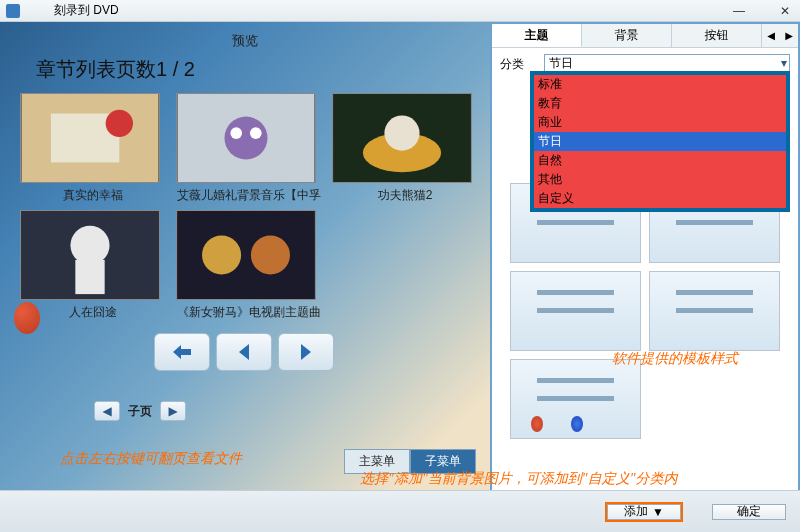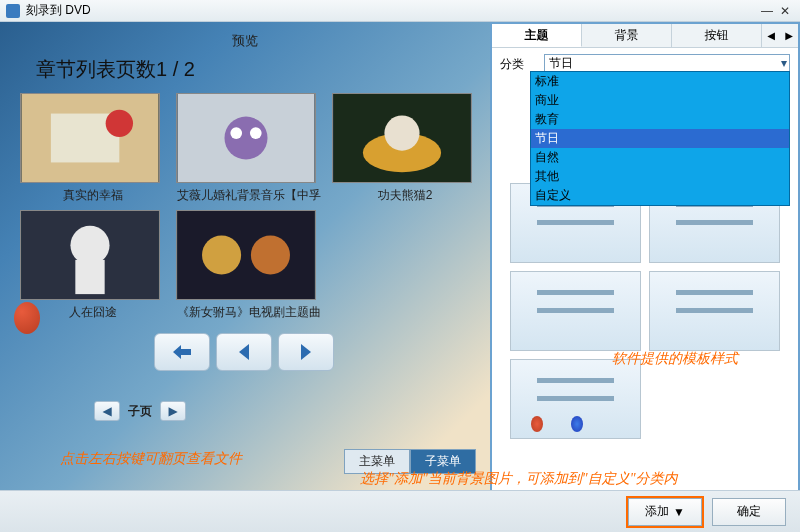--- a/index.html
+++ b/index.html
@@ -1,17 +1,17 @@
 <!DOCTYPE html>
 <html><head>
 <meta charset="utf-8">
 <style>
 * { margin: 0; padding: 0; box-sizing: border-box; font-family: "Microsoft YaHei", SimSun, sans-serif; }
 body { width: 800px; height: 532px; background: #e8eef2; position: relative; overflow: hidden; }
-.titlebar { height: 22px; background: linear-gradient(#f5f8fa,#e4ecf0); display: flex; align-items: center; padding: 0 6px; font-size: 12px; border-bottom: 1px solid #c0cfdb; }
+.titlebar { height: 22px; background: linear-gradient(#f5f8fa,#e4ecf0); display: flex; align-items: center; padding: 0 6px; font-size: 12px; border-bottom: 1px solid #c0cfdb; gap: 28px; }
 .titlebar .icon { width: 14px; height: 14px; background: #3a7bbf; border-radius: 2px; margin-right: 6px; }
 .titlebar .spacer { flex: 1; }
 .titlebar .winbtn { width: 18px; height: 14px; display: flex; align-items: center; justify-content: center; font-size: 12px; color: #333; cursor: pointer; }
 .main { display: flex; height: 468px; }
 .left { width: 490px; background: linear-gradient(135deg,#2a5f8f 0%,#4582b5 25%,#76a8c9 55%,#f0e2c7 90%); position: relative; padding: 10px 14px 0 14px; color: #222; }
 .balloon { position: absolute; left: 6px; top: 280px; width: 40px; height: 60px; }
 .balloon::before { content: ""; position: absolute; width: 26px; height: 32px; background: radial-gradient(circle at 30% 30%, #e85b3c, #b93d22); border-radius: 50%; left: 8px; }
 .preview-hdr { text-align: center; font-size: 13px; color: #222; margin-bottom: 6px; }
 .chapter-title { font-size: 20px; color: #111; font-weight: 400; margin: 6px 0 10px 22px; }
 .grid { display: grid; grid-template-columns: repeat(3, 1fr); gap: 6px 10px; padding: 0 6px; }
@@ -31,31 +31,31 @@
 .right { flex: 1; background: #fff; border-left: 2px solid #6ba2d0; border-top: 2px solid #6ba2d0; border-right: 2px solid #6ba2d0; position: relative; }
 .tabbar { display: flex; height: 24px; border-bottom: 1px solid #c5d2db; background: #eef3f6; }
 .tab { flex: 1; text-align: center; font-size: 12px; line-height: 22px; border-right: 1px solid #c5d2db; cursor: pointer; }
 .tab.active { background: #fff; font-weight: bold; border-bottom: 1px solid #fff; }
 .tabnav { width: 18px; display: flex; align-items: center; justify-content: center; font-size: 10px; cursor: pointer; }
 .filterrow { display: flex; padding: 6px 8px 4px 8px; font-size: 12px; align-items: flex-start; }
 .filterrow .lbl { width: 30px; padding-top: 2px; }
 .selectwrap { flex: 1; position: relative; padding-left: 14px; }
 .selectbox { width: 100%; height: 18px; border: 1px solid #7ea6c8; background: #fff; font-size: 12px; padding: 0 4px; line-height: 16px; cursor: pointer; position: relative; }
 .selectbox::after { content: "▾"; position: absolute; right: 2px; top: 0; color: #2b5a86; }
-.dropdown { position: absolute; top: 17px; left: 0; right: 0; background: #0ea5e9; border: 1px solid #0369a1; z-index: 10; }
+.dropdown { position: absolute; top: 17px; left: 0; right: 0; background: #ef4444; border: 4px solid #0369a1; z-index: 10; }
 .dropdown div { font-size: 12px; padding: 1px 4px; cursor: pointer; }
 .dropdown div.sel { background: #2b6bd1; color: #fff; }
 .tplgrid { display: grid; grid-template-columns: 1fr 1fr; gap: 8px; padding: 106px 18px 8px 18px; }
 .tpl { height: 80px; border: 1px solid #b7c6d1; background: linear-gradient(#eef5fb,#d4e5f1); position: relative; }
 .tpl .bar { position: absolute; width: 60%; height: 5px; background: #8aa9c0; top: 18px; left: 20%; }
 .tpl .bar2 { top: 36px; }
 .tpl .balloon-mini { position: absolute; width: 12px; height: 16px; border-radius: 50%; background: radial-gradient(#e85b3c,#b93d22); bottom: 6px; }
 .hand-annot { position: absolute; color: #ff6a00; font-size: 14px; font-style: italic; font-family: "KaiTi", cursive; pointer-events: none; }
 .footer { height: 42px; background: linear-gradient(#e9eff3,#dbe4ea); border-top: 1px solid #c0cfdb; display: flex; align-items: center; justify-content: flex-end; gap: 10px; padding: 0 14px; }
-.btn { min-width: 74px; height: 28px; background: linear-gradient(#fdfdfd,#e7edf1); border: 1px solid #97aebf; font-size: 12px; cursor: pointer; display: flex; align-items: center; justify-content: center; gap: 4px; }
+.btn { min-width: 74px; height: 16px; background: linear-gradient(#fdfdfd,#e7edf1); border: 1px solid #97aebf; font-size: 12px; cursor: pointer; display: flex; align-items: center; justify-content: center; gap: 4px; margin-left: 21px; }
 .btn.hl { outline: 2px solid #ff6a00; }
 </style>
 </head>
 <body>
 
 <div class="titlebar">
   <span class="icon"></span>
   <span>刻录到 DVD</span>
   <span class="spacer"></span>
   <span class="winbtn">—</span>
@@ -159,22 +159,22 @@
       <div class="tab">按钮</div>
       <div class="tabnav">◀</div>
       <div class="tabnav">▶</div>
     </div>
     <div class="filterrow">
       <span class="lbl">分类</span>
       <div class="selectwrap">
         <div class="selectbox">节日</div>
         <div class="dropdown">
           <div>标准</div>
+          <div>教育</div>
           <div>商业</div>
-          <div>教育</div>
           <div class="sel">节日</div>
           <div>自然</div>
           <div>其他</div>
           <div>自定义</div>
         </div>
       </div>
     </div>
 
     <div class="tplgrid">
       <div class="tpl">

